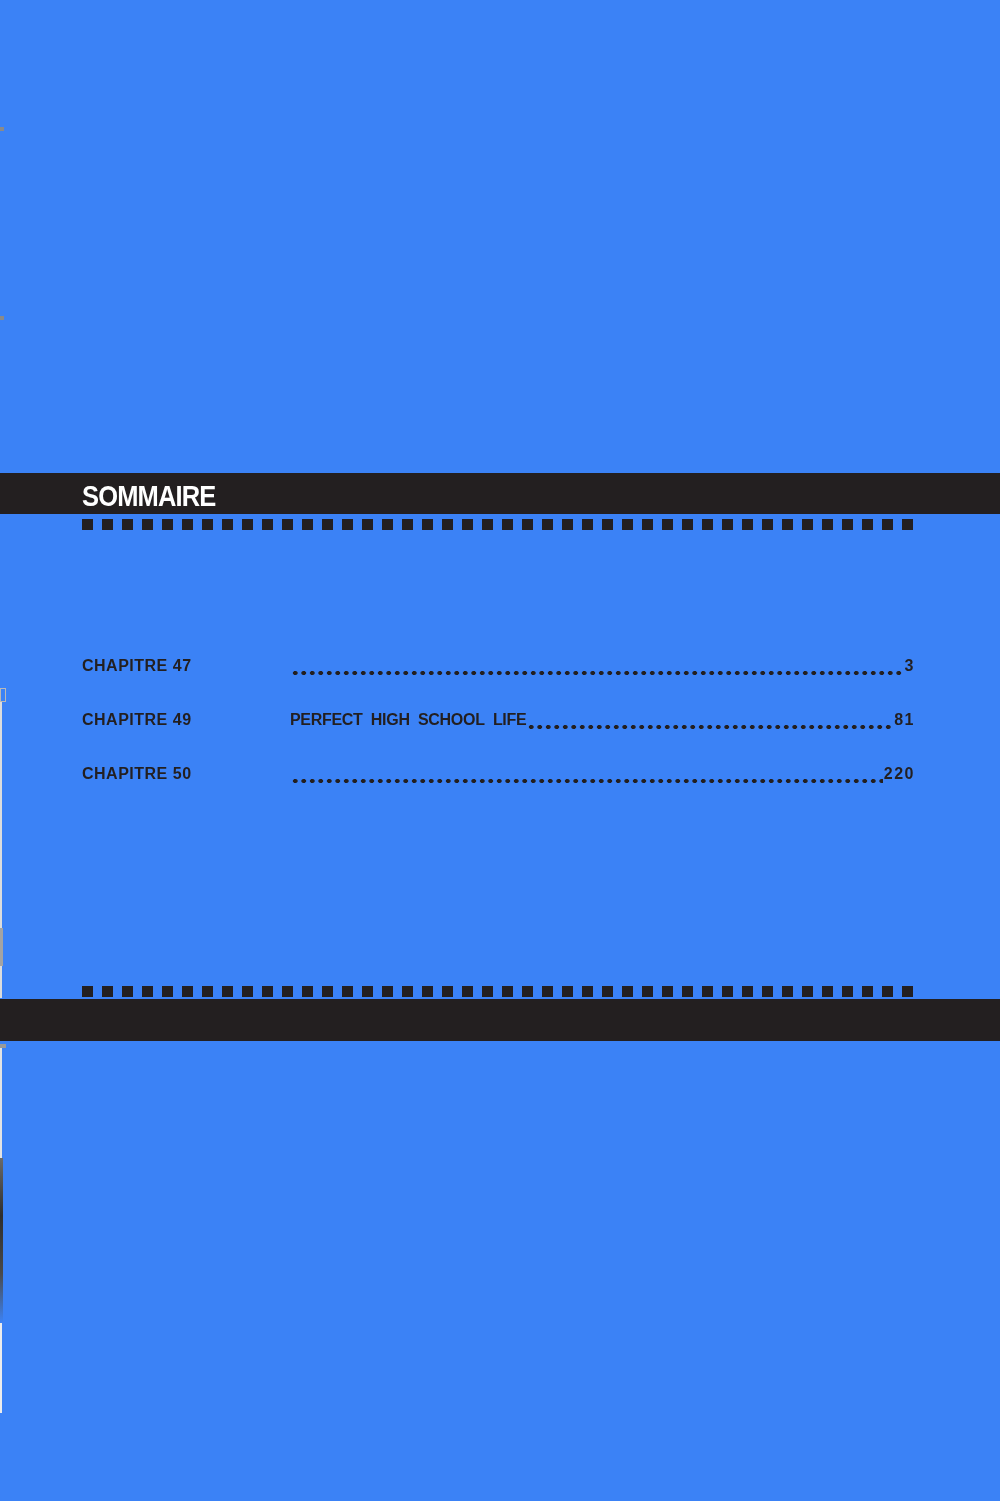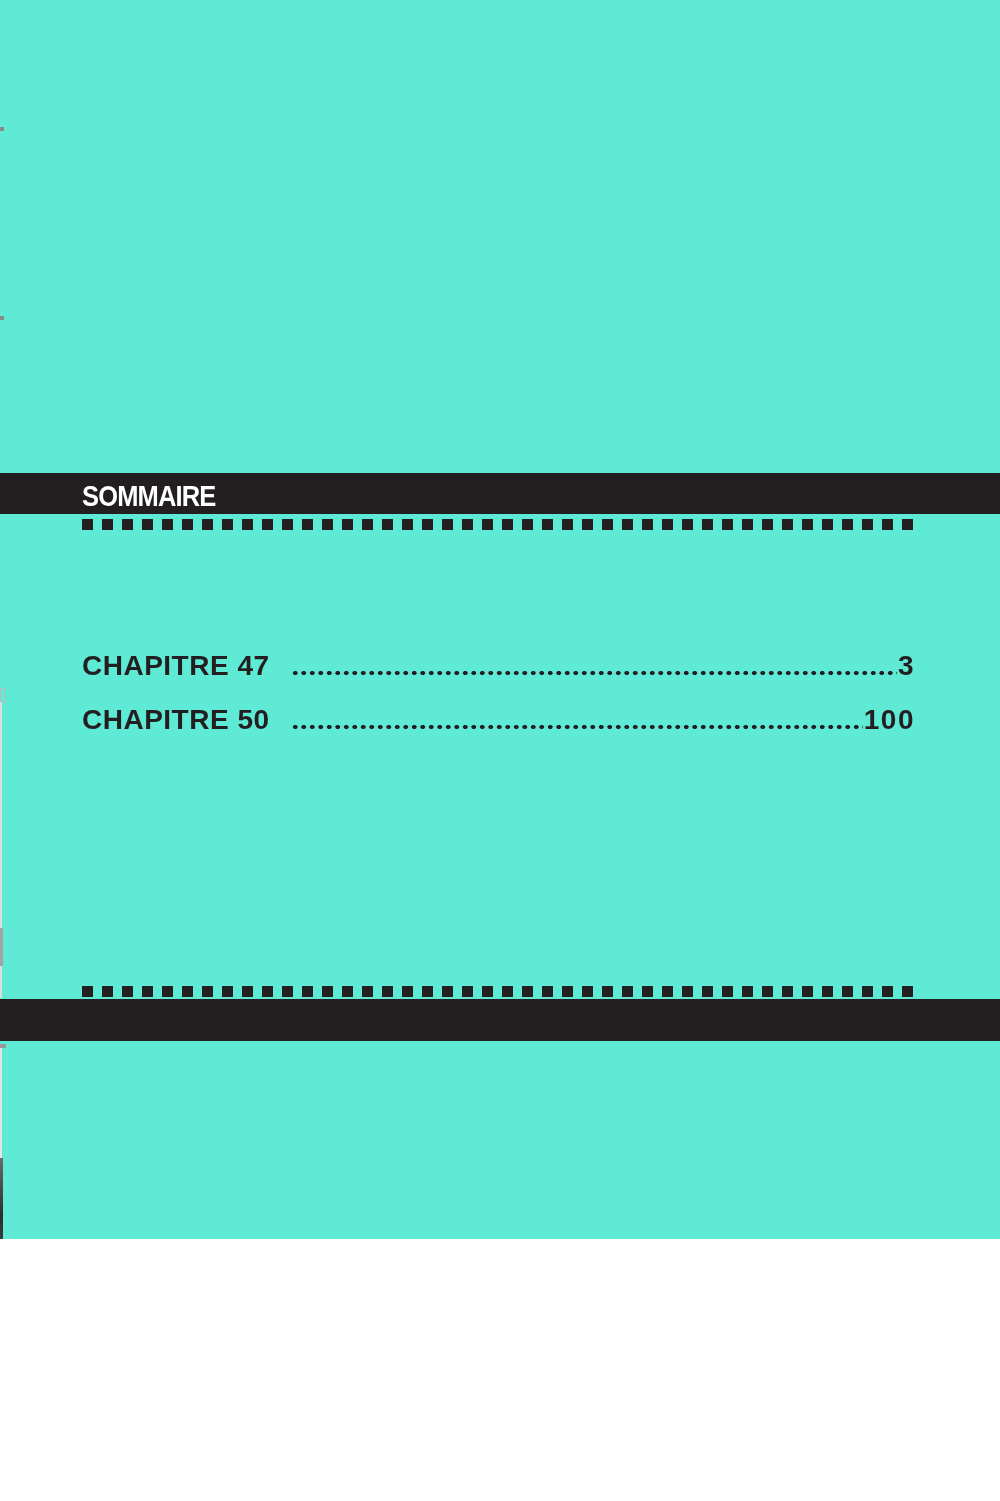--- a/index.html
+++ b/index.html
@@ -2,22 +2,22 @@
 <html><head>
 <meta charset="utf-8">
 <style>
   * { margin: 0; padding: 0; box-sizing: border-box; }
   html, body { background: #ffffff; }
   body { font-family: "Liberation Sans", sans-serif; }
 
   .canvas {
     position: relative;
     width: 1000px;
-    height: 1239px;
-    background: #5eead4;
+    height: 1501px;
+    background: #3b82f6;
     overflow: hidden;
   }
 
   
   .header-bar {
     position: absolute;
     left: 0; top: 473px;
     width: 1000px; height: 41px;
     background: #231f20;
   }
@@ -54,21 +54,21 @@
     left: 82px; top: 653px;
     width: 833px;
     color: #231f20;
   }
   .toc-entry {
     display: flex;
     align-items: flex-end;
     height: 25px;
     margin-bottom: 29px;
     font-weight: bold;
-    font-size: 28px;
+    font-size: 16px;
     line-height: 25px;
     white-space: nowrap;
   }
   .toc-entry:last-child { margin-bottom: 16px; }
   .chapter-label {
     flex: none;
     width: 208px;
     letter-spacing: 0.5px;
   }
   .chapter-title {
@@ -125,25 +125,31 @@
 
   <div class="toc">
 
     <div class="toc-entry">
       <span class="chapter-label">CHAPITRE 47</span>
       <span class="dot-leader"></span>
       <span class="page-number">3</span>
     </div>
 
 
+    <div class="toc-entry">
+      <span class="chapter-label">CHAPITRE 49</span>
+      <span class="chapter-title">PERFECT&nbsp; HIGH&nbsp; SCHOOL&nbsp; LIFE</span>
+      <span class="dot-leader"></span>
+      <span class="page-number">81</span>
+    </div>
 
     <div class="toc-entry">
       <span class="chapter-label">CHAPITRE 50</span>
       <span class="dot-leader"></span>
-      <span class="page-number">100</span>
+      <span class="page-number">220</span>
     </div>
 
   </div>
 
   <div class="dot-row bottom"></div>
 
   <div class="footer-bar"></div>
 
   <div class="artifact a1"></div>
   <div class="artifact a2"></div>

